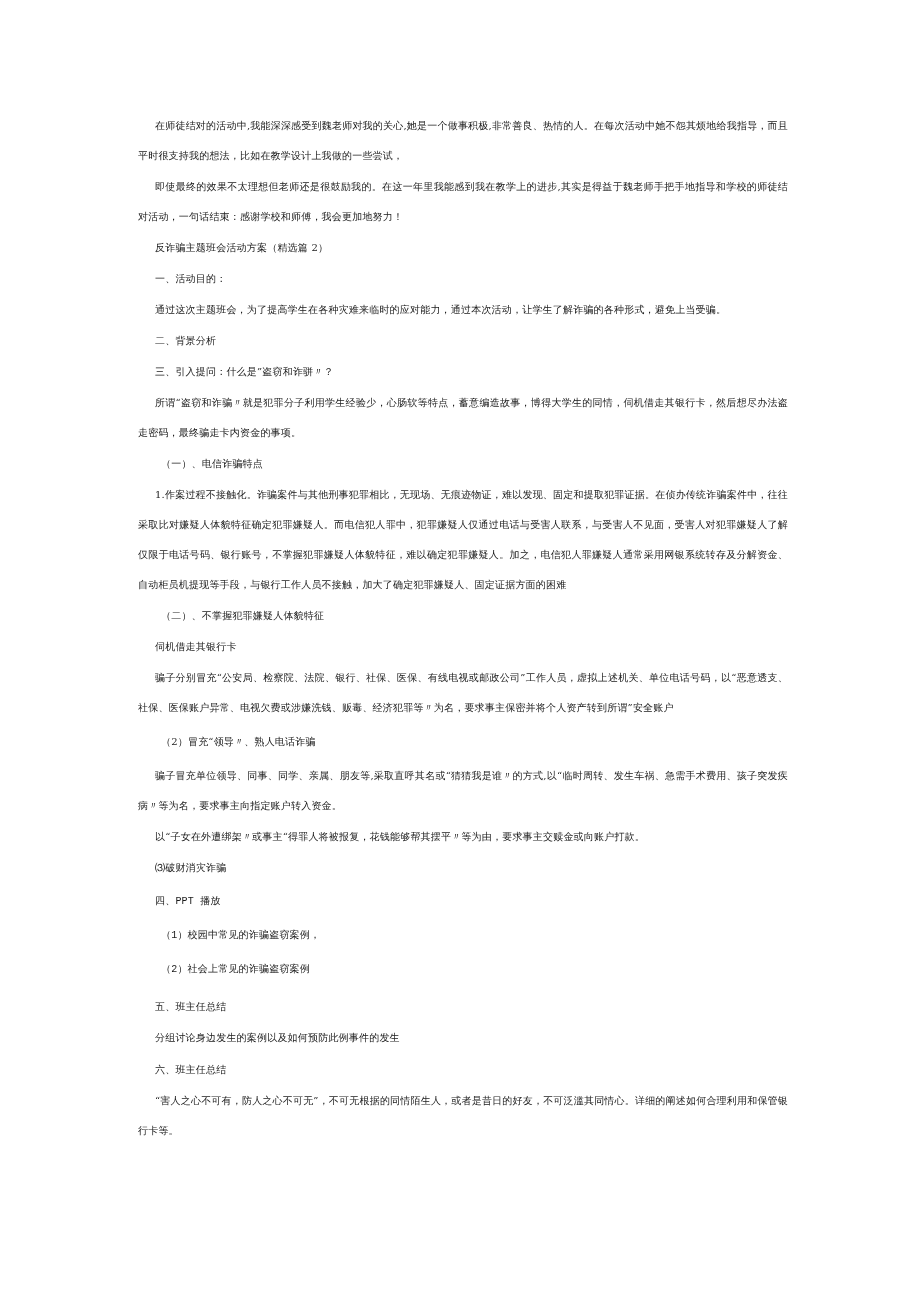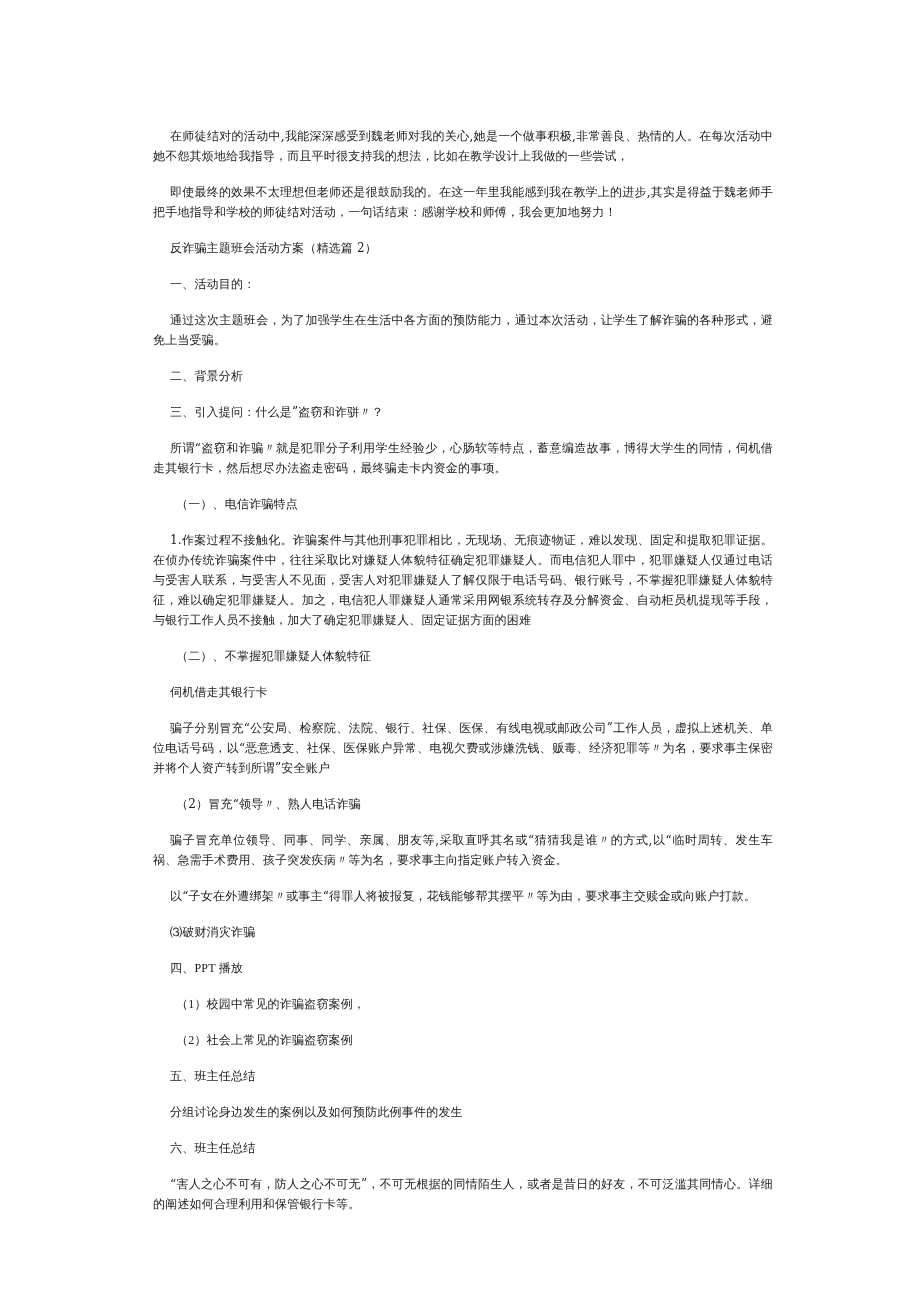--- a/index.html
+++ b/index.html
@@ -23,49 +23,49 @@
       height: 1301px;
       background: #ffffff;
     }
     .content {
       position: absolute;
       left: 137px;
       top: 110px;
       width: 652px;
     }
     .p {
-      font-size: 12px;
-      line-height: 20px;
-      margin: 16px;
+      font-size: 10px;
+      line-height: 30px;
+      margin: 1px;
       padding: 0;
       text-align: justify;
       text-justify: inter-ideograph;
       letter-spacing: 0.2px;
       white-space: normal;
       word-break: break-all;
     }
     .indent { text-indent: 17px; }
     .indent2 { text-indent: 23px; }
     .gap-sm { margin-top: 4px; }
     .gap-md { margin-top: 8px; }
     .sans {
-      font-family: Liberation Serif, serif;
+      font-family: Liberation Mono, monospace;
     }
   </style>
 </head>
 <body>
 
 <div class="page">
   <div class="content">
 
     <p class="p indent">在师徒结对的活动中,我能深深感受到魏老师对我的关心,她是一个做事积极,非常善良、热情的人。在每次活动中她不怨其烦地给我指导，而且平时很支持我的想法，比如在教学设计上我做的一些尝试，</p>
     <p class="p indent">即使最终的效果不太理想但老师还是很鼓励我的。在这一年里我能感到我在教学上的进步,其实是得益于魏老师手把手地指导和学校的师徒结对活动，一句话结束：感谢学校和师傅，我会更加地努力！</p>
     <p class="p indent">反诈骗主题班会活动方案（精选篇 2）</p>
     <p class="p indent">一、活动目的：</p>
-    <p class="p indent">通过这次主题班会，为了加强学生在生活中各方面的预防能力，通过本次活动，让学生了解诈骗的各种形式，避免上当受骗。</p>
+    <p class="p indent">通过这次主题班会，为了提高学生在各种灾难来临时的应对能力，通过本次活动，让学生了解诈骗的各种形式，避免上当受骗。</p>
     <p class="p indent">二、背景分析</p>
     <p class="p indent">三、引入提问：什么是”盗窃和诈骈〃？</p>
     <p class="p indent">所谓“盗窃和诈骗〃就是犯罪分子利用学生经验少，心肠软等特点，蓄意编造故事，博得大学生的同情，伺机借走其银行卡，然后想尽办法盗走密码，最终骗走卡内资金的事项。</p>
     <p class="p indent2">（一）、电信诈骗特点</p>
     <p class="p indent">1.作案过程不接触化。诈骗案件与其他刑事犯罪相比，无现场、无痕迹物证，难以发现、固定和提取犯罪证据。在侦办传统诈骗案件中，往往采取比对嫌疑人体貌特征确定犯罪嫌疑人。而电信犯人罪中，犯罪嫌疑人仅通过电话与受害人联系，与受害人不见面，受害人对犯罪嫌疑人了解仅限于电话号码、银行账号，不掌握犯罪嫌疑人体貌特征，难以确定犯罪嫌疑人。加之，电信犯人罪嫌疑人通常采用网银系统转存及分解资金、自动柜员机提现等手段，与银行工作人员不接触，加大了确定犯罪嫌疑人、固定证据方面的困难</p>
     <p class="p indent2">（二）、不掌握犯罪嫌疑人体貌特征</p>
     <p class="p indent">伺机借走其银行卡</p>
     <p class="p indent">骗子分别冒充“公安局、检察院、法院、银行、社保、医保、有线电视或邮政公司”工作人员，虚拟上述机关、单位电话号码，以“恶意透支、社保、医保账户异常、电视欠费或涉嫌洗钱、贩毒、经济犯罪等〃为名，要求事主保密并将个人资产转到所谓”安全账户</p>
     <p class="p indent2 gap-sm">（2）冒充“领导〃、熟人电话诈骗</p>
     <p class="p indent gap-sm">骗子冒充单位领导、同事、同学、亲属、朋友等,采取直呼其名或“猜猜我是谁〃的方式,以“临时周转、发生车祸、急需手术费用、孩子突发疾病〃等为名，要求事主向指定账户转入资金。</p>

